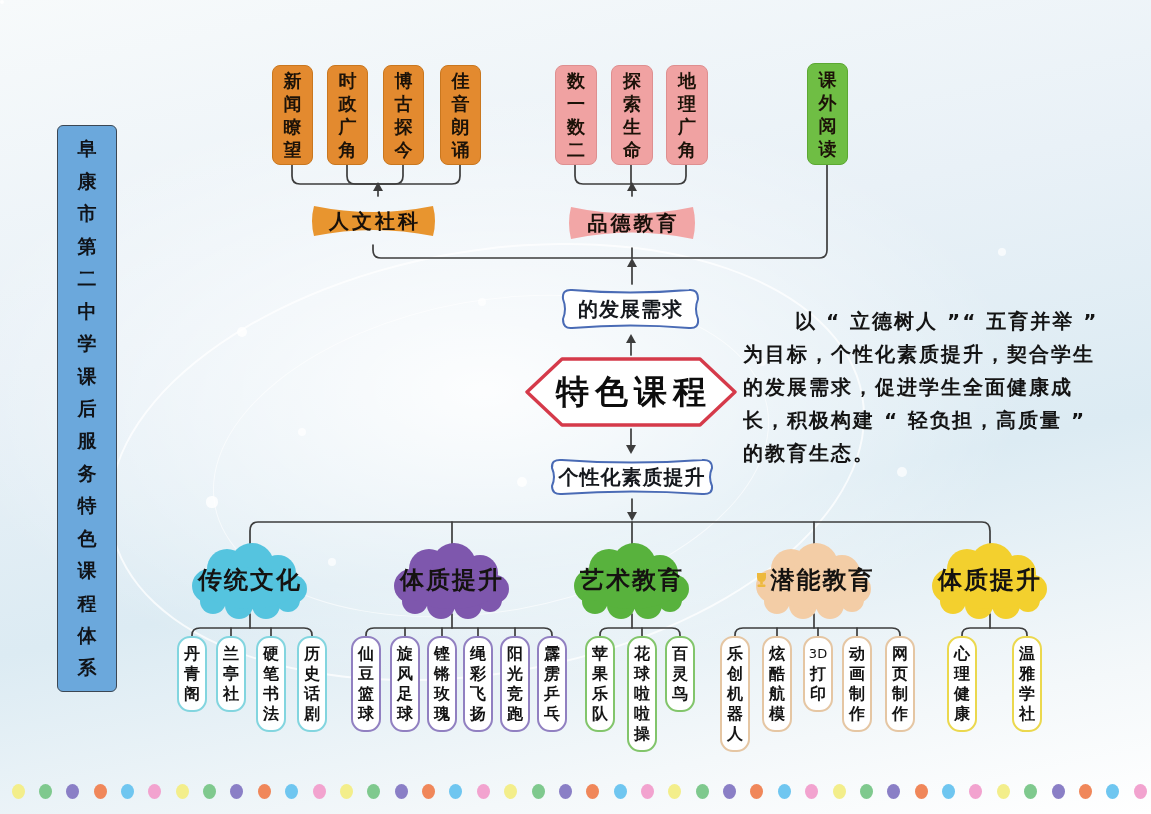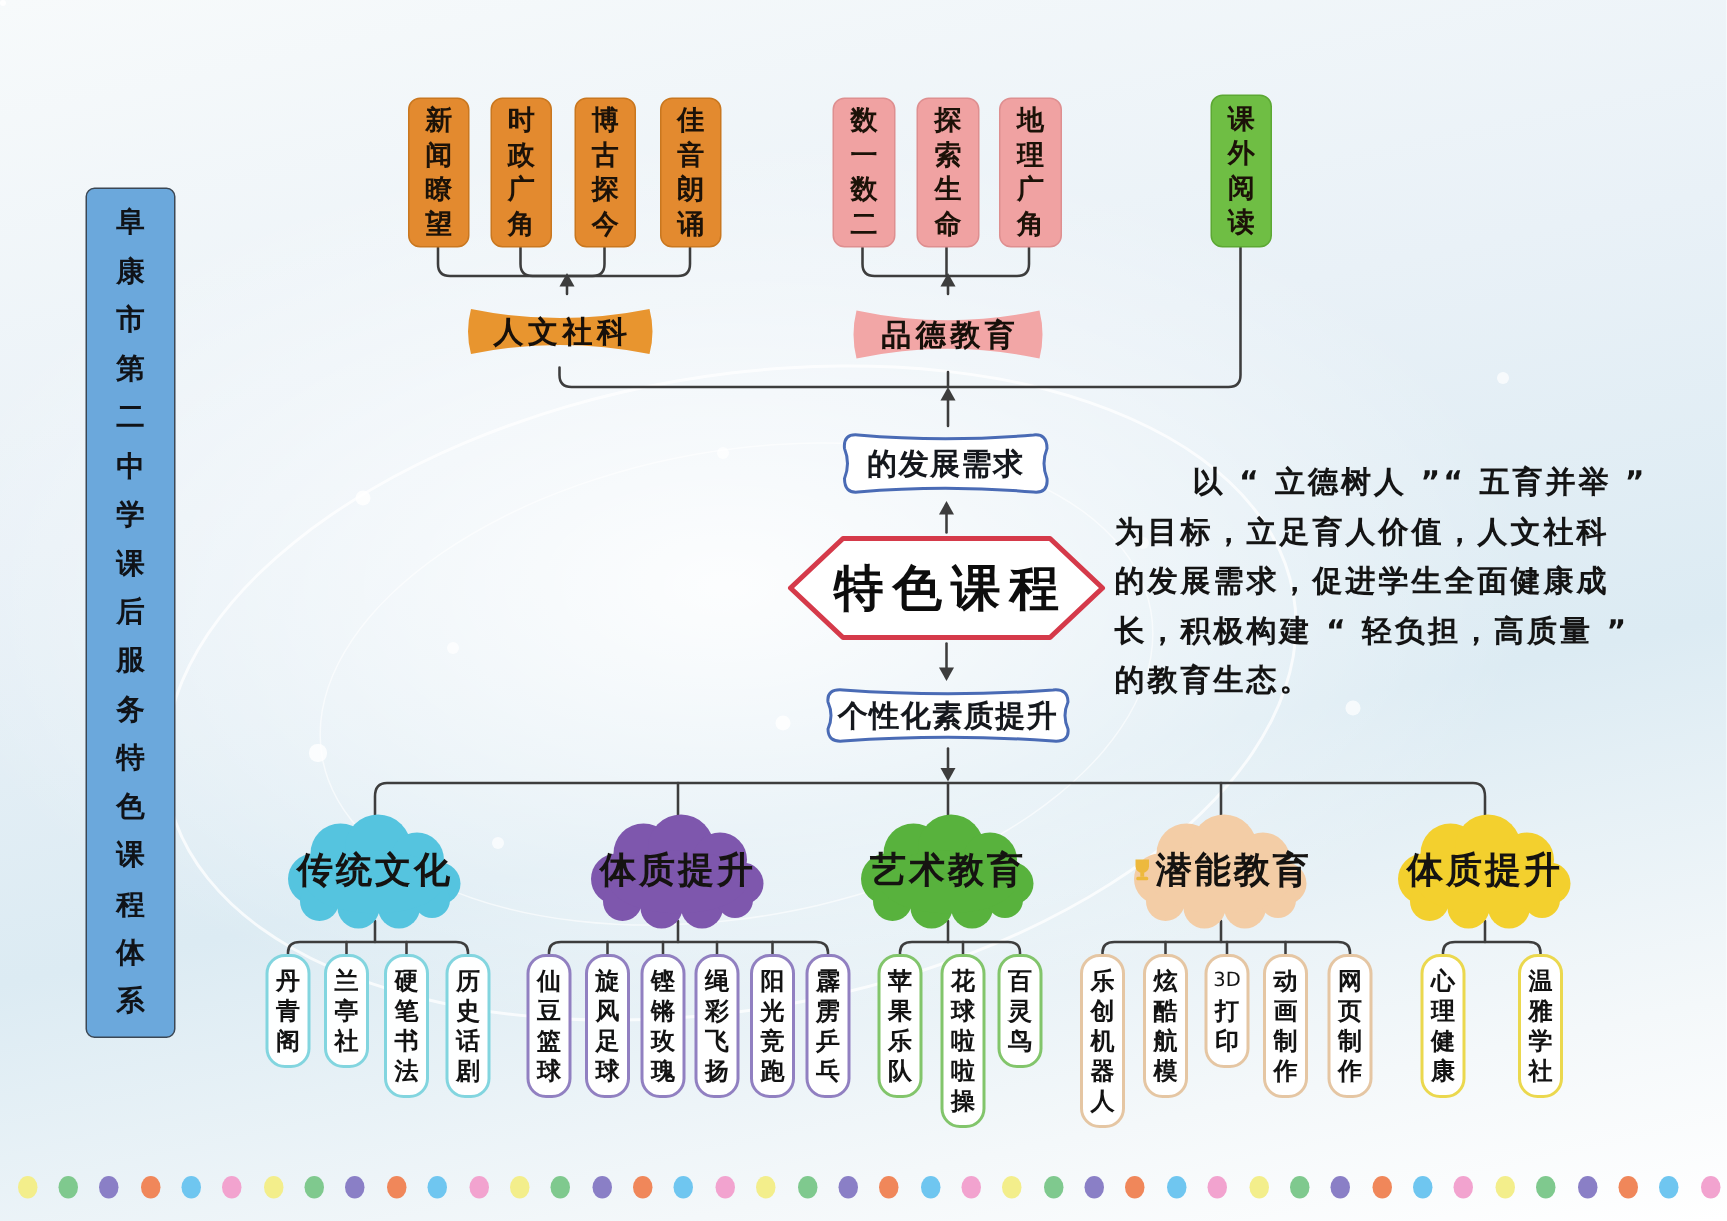--- a/index.html
+++ b/index.html
@@ -171,21 +171,21 @@
 
 <div class="node wavy" style="left:547px;top:455px;width:170px;height:44px;">
   <svg width="170" height="44" viewBox="0 0 170 44">
     <path d="M15,5 Q85,10 155,5 Q165,4 165,13 Q161,22 165,31 Q166,40 155,39 Q85,34 15,39 Q5,40 5,31 Q9,22 5,13 Q4,4 15,5 Z" fill="#ffffff" stroke="#4A6BB5" stroke-width="2"></path>
   </svg>
   <span class="lbl">个性化素质提升</span>
 </div>
 
 <div class="node phil" id="philosophy" style="left:743px;top:305px;width:390px;">
 <div class="line indent">以 “ 立德树人 ”“ 五育并举 ”</div>
-    <div class="line">为目标，立足育人价值，人文社科</div>
+    <div class="line">为目标，个性化素质提升，契合学生</div>
     <div class="line">的发展需求，促进学生全面健康成</div>
     <div class="line">长，积极构建 “ 轻负担，高质量 ”</div>
     <div class="line">的教育生态。</div>
   </div>
 
 <div class="node vbox" style="left: 272px; top: 65px; width: 41px; height: 100px; background: rgb(227, 138, 47); border: 1px solid rgb(201, 119, 31);">
     <div class="c">新</div>
     <div class="c">闻</div>
     <div class="c">瞭</div>
     <div class="c">望</div>

